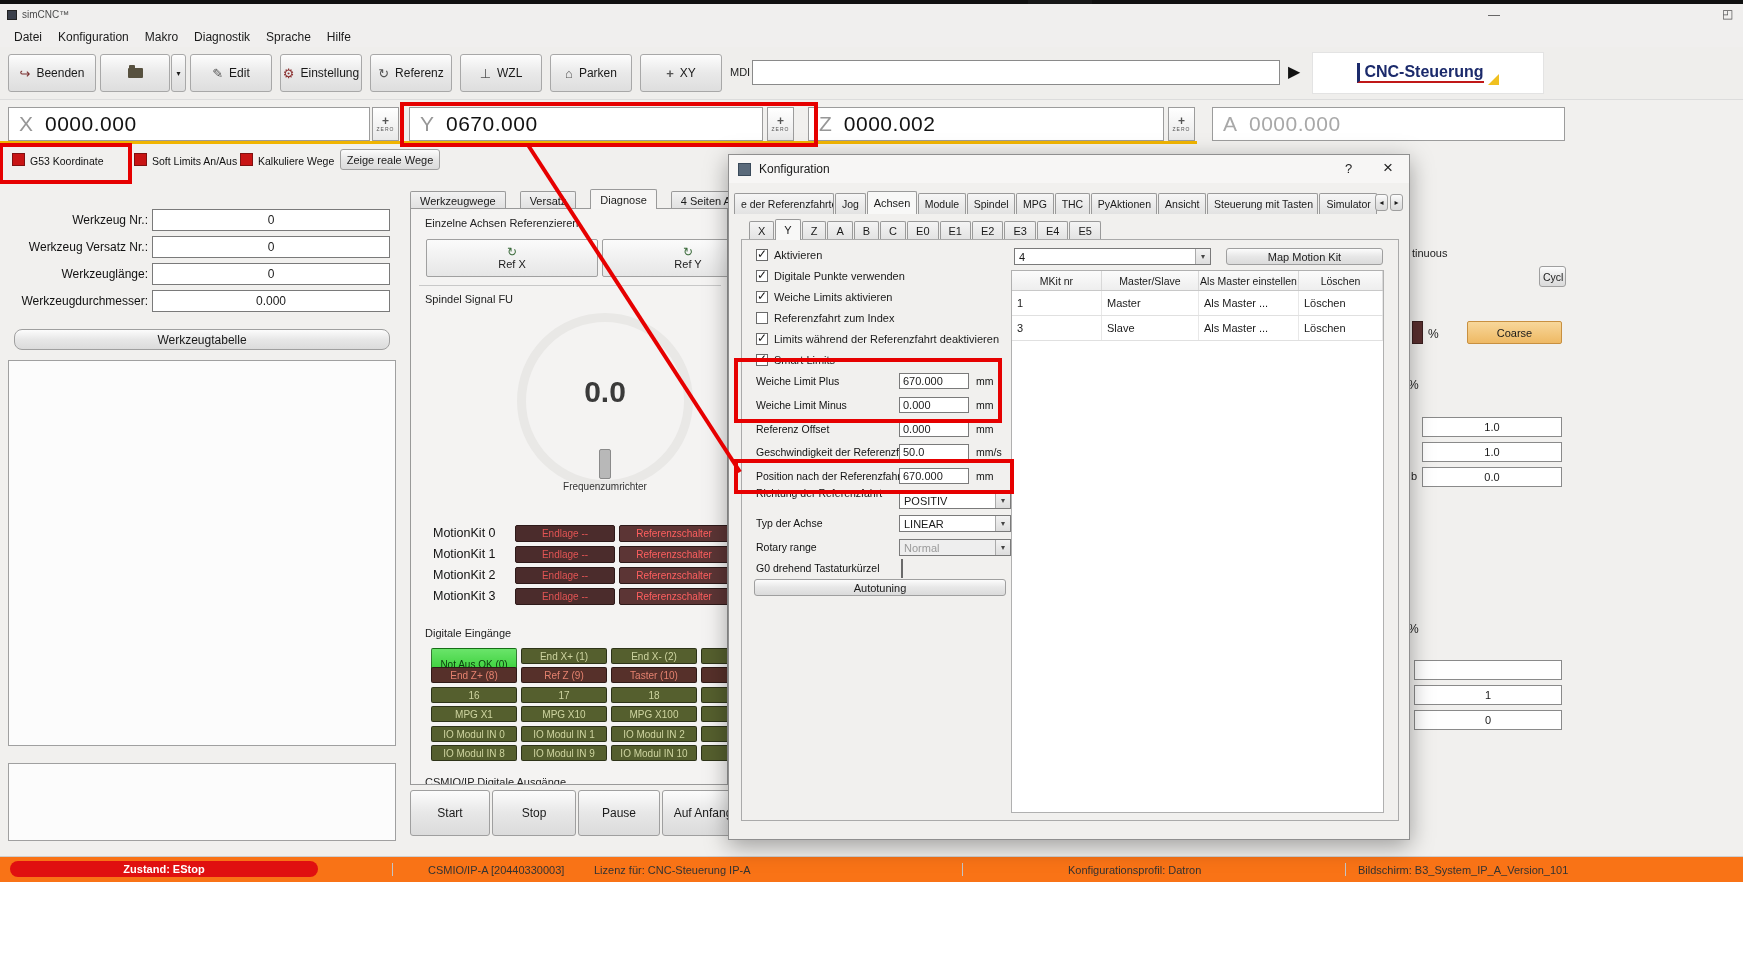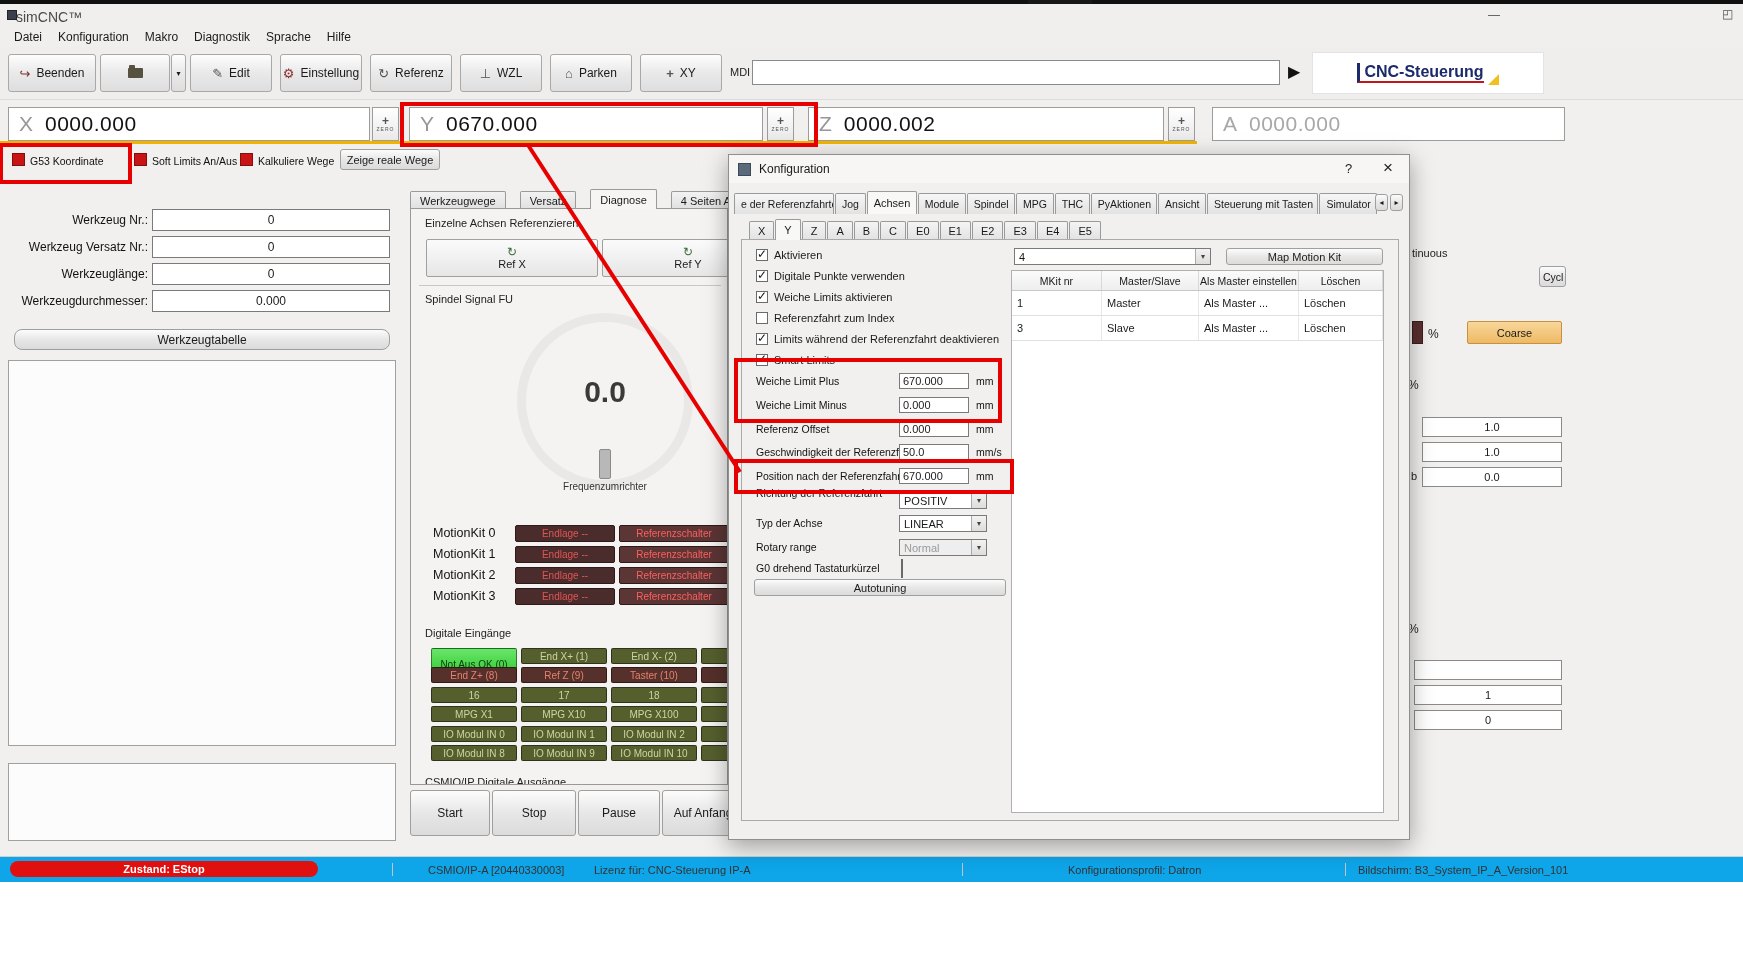--- a/index.html
+++ b/index.html
@@ -5,21 +5,21 @@
 *{margin:0;padding:0;box-sizing:border-box}
 html,body{width:1743px;height:973px}
 body{position:relative;overflow:hidden;font-family:"Liberation Sans",sans-serif;background:#fff;color:#1a1a1a}
 .a{position:absolute}
 .bg{left:0;top:0;width:1743px;height:882px;background:#f1f0ee}
 .topstrip{left:0;top:0;width:1743px;height:4px;background:#101010}
 .floaticons{left:1028px;top:0;width:64px;height:21px;background:#171717;border-radius:0 0 4px 4px;display:flex;align-items:center;justify-content:center;gap:5px;color:#d8d8d8;font-size:11px}
 .floaticons span{line-height:1}
 .titlebar{left:0;top:4px;width:1743px;height:23px;background:#f0efee}
 .appicon{left:7px;top:10px;width:10px;height:10px;background:#3a3f4a;border:1px solid #222}
-.apptitle{left:16px;top:9px;font-size:14px;color:#4a4a4a}
+.apptitle{left:22px;top:9px;font-size:10px;color:#4a4a4a}
 .winbtn{color:#555;font-size:12px}
 .menubar{left:0;top:27px;width:1743px;height:20px;display:flex;align-items:center;padding-left:6px;background:#f0efee;font-size:12px}
 .menu-item{padding:2px 8px;cursor:default}
 .toolbar-bg{left:0;top:47px;width:1743px;height:53px;background:#efeeec;border-bottom:1px solid #dcdcdc}
 .tbtn{height:38px;display:flex;align-items:center;justify-content:center;gap:6px;font-size:12px;background:linear-gradient(#fdfdfd,#e9e9e9 50%,#dedede);border:1px solid #a8a8a8;border-radius:3px}
 .ticon{font-size:13px;color:#555}
 .folder{width:15px;height:10px;background:#57513f;border-radius:1px;position:relative}
 .folder::before{content:"";position:absolute;top:-3px;left:1px;width:6px;height:3px;background:#57513f;border-radius:1px 1px 0 0}
 .mdi-label{font-size:11px;color:#222}
 .mdi-input{left:752px;top:60px;width:528px;height:25px;border:1px solid #8a8a8a;background:#fff;font-size:12px;padding:0 5px;font-family:"Liberation Sans",sans-serif}
@@ -75,33 +75,33 @@
 .axtabs{left:20px;top:64px;height:21px;display:flex;align-items:flex-end}
 .axtab{height:19px;display:flex;align-items:center;padding:0 8px;font-size:11px;background:linear-gradient(#f4f4f4,#e2e2e2);border:1px solid #9a9a9a;border-bottom:none;border-radius:2px 2px 0 0;margin-right:1px}
 .axtab.active{background:#f8f8f7;height:21px;z-index:2}
 .dlg-frame{left:12px;top:84px;width:658px;height:582px;border:1px solid #aaa}
 .cbrow{display:flex;align-items:center;gap:6px;height:14px;font-size:11px}
 .cb{width:12px;height:12px;background:#fff;border:1px solid #6a6a6a;position:relative;flex:0 0 12px}
 .cb.checked::after{content:"✓";position:absolute;left:0;top:-3px;font-size:12px;color:#1a1a1a}
 .flabel{font-size:10.5px;color:#111}
 .finput{background:#fff;border:1px solid #7a7a7a;font-size:11px;display:flex;align-items:center;padding:0 3px;width:70px;height:16px}
 .funit{font-size:10.5px;color:#111}
-.sel{background:#fff;border:1px solid #7a7a7a;font-size:11px;display:flex;align-items:center;padding-left:4px;width:88px;height:17px}
+.sel{background:#fff;border:1px solid #7a7a7a;font-size:11px;display:flex;align-items:center;padding-left:4px;width:112px;height:17px}
 .sel .arrow{margin-left:auto;width:15px;height:100%;background:linear-gradient(#f2f2f2,#ddd);border-left:1px solid #aaa;display:flex;align-items:center;justify-content:center;font-size:8px;color:#444}
 .sel.disabled{background:#eee;color:#9a9a9a}
 .mtable{background:#fff;border:1px solid #b0b0b0}
 .mth{display:flex;height:20px;background:linear-gradient(#fbfbfb,#eee);border-bottom:1px solid #c8c8c8;font-size:10.5px}
 .mth div{display:flex;align-items:center;justify-content:center;border-right:1px solid #d8d8d8}
 .mtr{display:flex;height:25px;border-bottom:1px solid #e0e0e0;font-size:11px}
 .mtr div{display:flex;align-items:center;padding-left:5px;border-right:1px solid #e8e8e8}
 .c1{width:90px}.c2{width:97px}.c3{width:100px}.c4{flex:1}
 .rbox{background:#fff;border:1px solid #8a8a8a;display:flex;align-items:center;justify-content:center;font-size:11px}
 .frag{font-size:12px;color:#222}
 .coarse{background:linear-gradient(#f8d79a,var(--coarse-amber,#eeb964));border:1px solid #c89040;border-radius:2px;display:flex;align-items:center;justify-content:center;font-size:11px}
-.statusbar{left:0;top:856px;width:1743px;height:26px;background:#0ea5e9;border-top:1px solid #cfcfcf;font-size:11px;color:#333}
+.statusbar{left:0;top:856px;width:1743px;height:26px;background:#f97316;border-top:1px solid #cfcfcf;font-size:11px;color:#333}
 .estop{left:10px;top:4px;width:308px;height:16px;background:var(--estop,#e01010);border-radius:8px;color:#fff;font-weight:bold;display:flex;align-items:center;justify-content:center;font-size:11px}
 .ssep{top:6px;width:1px;height:13px;background:#c4c4c4}
 .stext{top:7px}
 .ann{fill:none;stroke:var(--annotation,#e60000);stroke-width:4}
 </style>
 </head>
 <body>
 
 <div class="a bg"></div>
 <div class="a topstrip"></div>

